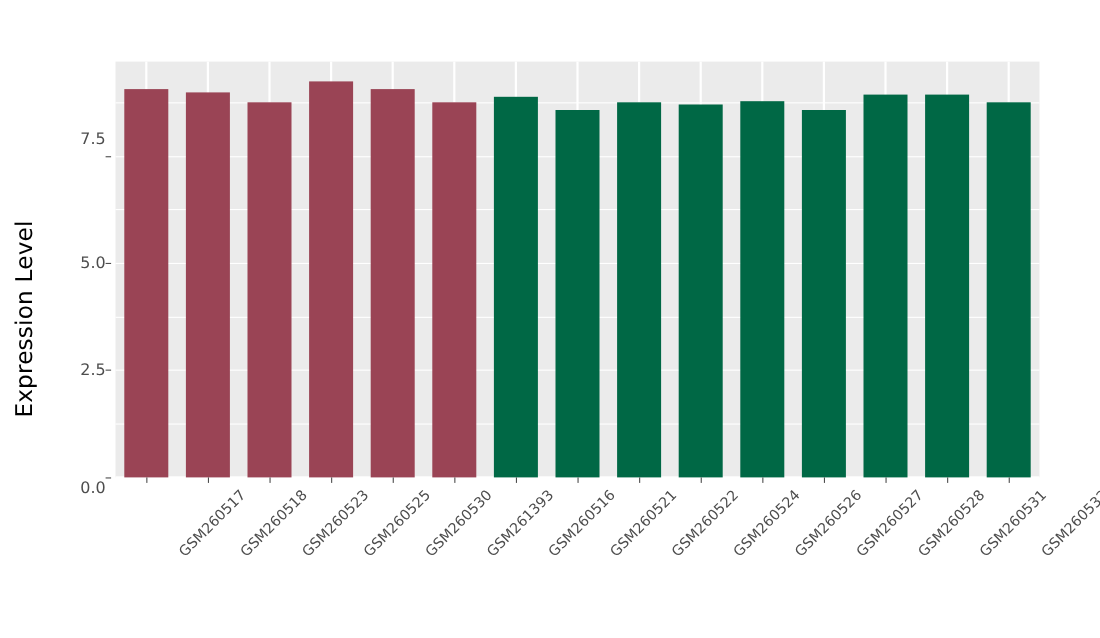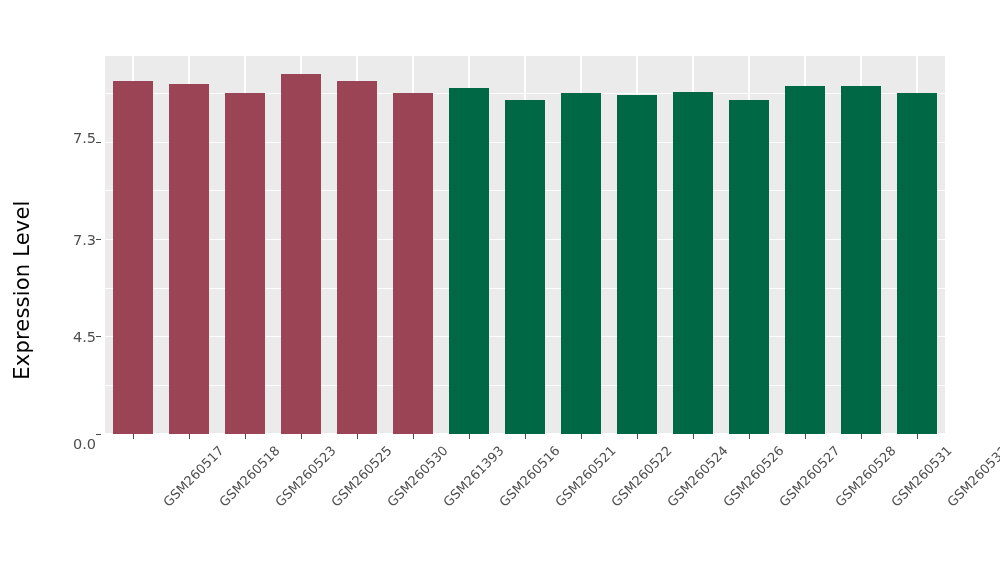--- a/index.html
+++ b/index.html
@@ -68,25 +68,25 @@
 </head>
 <body>
 
 <div id="root">
 
   <div class="y-title">Expression Level</div>
 
   <div class="ytickwrap" id="yticks">
       <div class="ytick" style="top: 444px;">0.0</div>
       <div class="ytickmark" style="top: 433.5px; left: 52px;"></div>
-      <div class="ytick" style="top: 336.778px;">4.5</div>
+      <div class="ytick" style="top: 336.778px;">2.5</div>
       <div class="ytickmark" style="top: 336.278px; left: 52px;"></div>
-      <div class="ytick" style="top: 239.556px;">7.3</div>
+      <div class="ytick" style="top: 239.556px;">5.0</div>
       <div class="ytickmark" style="top: 239.056px; left: 52px;"></div>
-      <div class="ytick" style="top: 138px;">7.5</div>
+      <div class="ytick" style="top: 127px;">7.5</div>
       <div class="ytickmark" style="top: 141.833px; left: 52px;"></div>
     </div>
 
   <div class="panel">
     <div id="grid">
         <div class="gridline grid-major" style="top: 377.35px;"></div>
         <div class="gridline grid-major" style="top: 280.128px;"></div>
         <div class="gridline grid-major" style="top: 182.906px;"></div>
         <div class="gridline grid-major" style="top: 85.6833px;"></div>
         <div class="gridline grid-minor" style="top: 328.939px;"></div>

